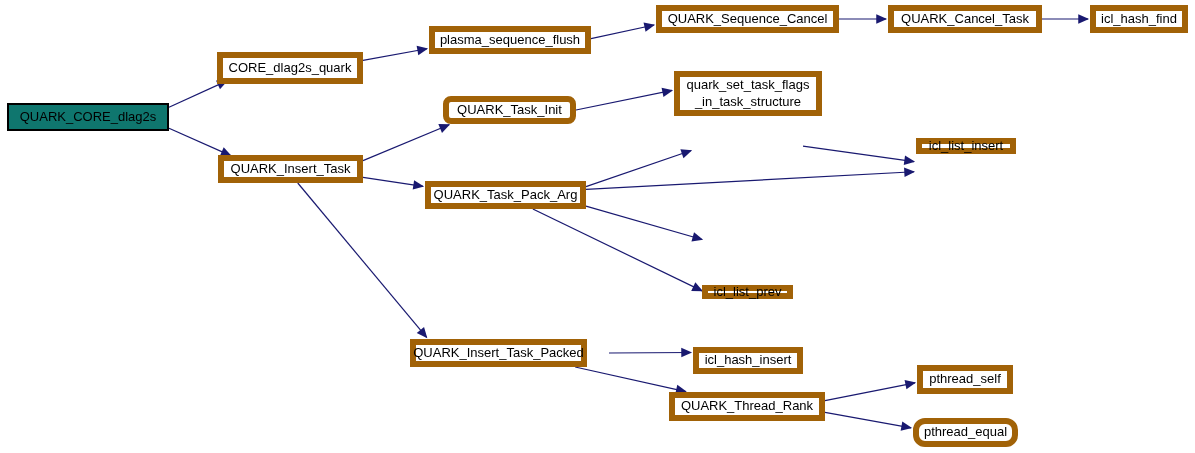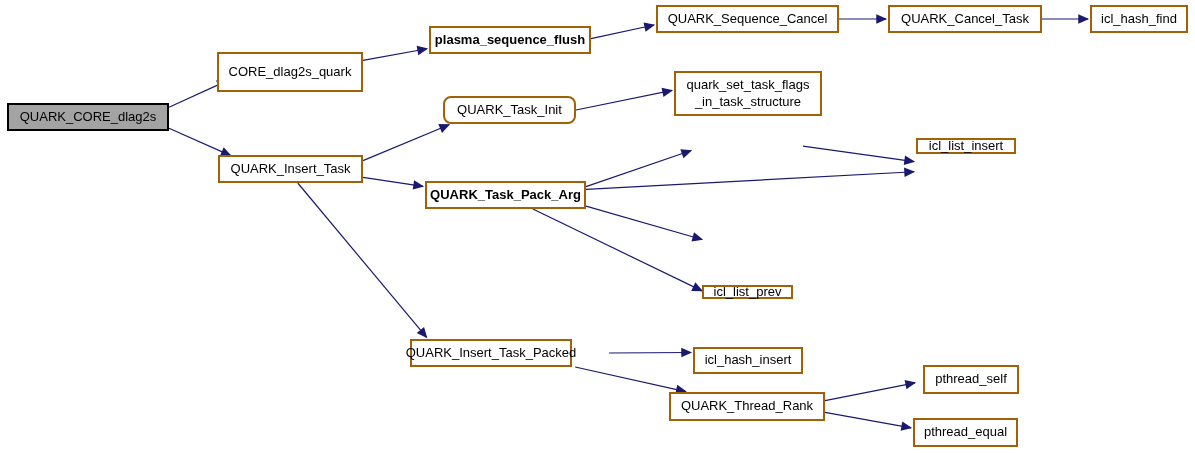--- a/index.html
+++ b/index.html
@@ -19,33 +19,33 @@
     position: absolute;
     left: 0;
     top: 0;
     width: 1195px;
     height: 453px;
   }
   .node {
     position: absolute;
     box-sizing: border-box;
     background: #ffffff;
-    border: 2px solid #a16207;
+    border: 6px solid #a16207;
     color: #000000;
     font-size: 13px;
     line-height: 1.25;
     display: flex;
     align-items: center;
     justify-content: center;
     text-align: center;
     white-space: pre-line;
     cursor: pointer;
   }
   .node.highlighted {
-    background: #a3a3a3;
+    background: #0f766e;
     border: 2px solid #000000;
   }
 </style>
 </head>
 <body>
 
 <div id="canvas">
   <svg id="edge-layer" xmlns="http://www.w3.org/2000/svg" viewBox="0 0 1195 453">
       <defs>
         <marker id="arrowhead" viewBox="0 0 10 10" refX="9" refY="5" markerWidth="11" markerHeight="9" orient="auto">
@@ -67,30 +67,30 @@
       <path d="M 586 206.2 L 702.0777532819692 239.54776132422674" stroke="#191970" stroke-width="1.2" fill="none" marker-end="url(#arrowhead)"></path>
       <path d="M 532.87 209 L 702.019814703014 290.8786029053782" stroke="#191970" stroke-width="1.2" fill="none" marker-end="url(#arrowhead)"></path>
       <path d="M 803 146.2 L 914.0188856118064 161.56579974308542" stroke="#191970" stroke-width="1.2" fill="none" marker-end="url(#arrowhead)"></path>
       <path d="M 609 353 L 691.0000354298975 352.5119045510125" stroke="#191970" stroke-width="1.2" fill="none" marker-end="url(#arrowhead)"></path>
       <path d="M 575.17 367 L 685.7675850715907 391.56632276134843" stroke="#191970" stroke-width="1.2" fill="none" marker-end="url(#arrowhead)"></path>
       <path d="M 825 400.7 L 915.0384296929542 382.79018191977104" stroke="#191970" stroke-width="1.2" fill="none" marker-end="url(#arrowhead)"></path>
       <path d="M 825 412.3 L 911.0316723616969 427.79547735151016" stroke="#191970" stroke-width="1.2" fill="none" marker-end="url(#arrowhead)"></path>
     </svg>
 
 <div class="node highlighted" style="left: 7px; top: 103px; width: 162px; height: 28px;">QUARK_CORE_dlag2s</div>
-    <div class="node" style="left: 217px; top: 52px; width: 146px; height: 40px;">CORE_dlag2s_quark</div>
-    <div class="node" style="left: 429px; top: 26px; width: 162px; height: 28px; font-weight: bold;">plasma_sequence_flush</div>
+    <div class="node" style="left: 217px; top: 52px; width: 146px; height: 32px;">CORE_dlag2s_quark</div>
+    <div class="node" style="left: 429px; top: 26px; width: 162px; height: 28px;">plasma_sequence_flush</div>
     <div class="node" style="left: 656px; top: 5px; width: 183px; height: 28px;">QUARK_Sequence_Cancel</div>
     <div class="node" style="left: 888px; top: 5px; width: 154px; height: 28px; text-align: center;">QUARK_Cancel_Task</div>
     <div class="node" style="left: 1090px; top: 5px; width: 98px; height: 28px;">icl_hash_find</div>
     <div class="node" style="left: 218px; top: 155px; width: 145px; height: 28px;">QUARK_Insert_Task</div>
     <div class="node" style="left: 443px; top: 96px; width: 133px; height: 28px; border-radius: 8px;">QUARK_Task_Init</div>
     <div class="node" style="left: 674px; top: 59px; width: 148px; height: 45px; margin-top: 12px;">quark_set_task_flags
 _in_task_structure</div>
-    <div class="node" style="left: 425px; top: 181px; width: 161px; height: 28px; font-weight: bold;">QUARK_Task_Pack_Arg</div>
+    <div class="node" style="left: 425px; top: 181px; width: 161px; height: 28px;">QUARK_Task_Pack_Arg</div>
     <div class="node" style="left: 916px; top: 138px; width: 100px; height: 16px;">icl_list_insert</div>
     <div class="node" style="left: 702px; top: 285px; width: 91px; height: 14px;">icl_list_prev</div>
-    <div class="node" style="left: 410px; top: 339px; width: 162px; height: 28px;">QUARK_Insert_Task_Packed</div>
+    <div class="node" style="left: 410px; top: 339px; width: 177px; height: 28px;">QUARK_Insert_Task_Packed</div>
     <div class="node" style="left: 693px; top: 339px; width: 110px; height: 27px; margin-top: 8px;">icl_hash_insert</div>
     <div class="node" style="left: 669px; top: 392px; width: 156px; height: 29px;">QUARK_Thread_Rank</div>
-    <div class="node" style="left: 917px; top: 365px; width: 96px; height: 29px; margin-left: 6px;">pthread_self</div>
-    <div class="node" style="left: 913px; top: 418px; width: 105px; height: 29px;">pthread_equal</div>
+    <div class="node" style="left: 917px; top: 365px; width: 96px; height: 29px;">pthread_self</div>
+    <div class="node" style="left: 913px; top: 418px; width: 105px; height: 29px; border-radius: 12px;">pthread_equal</div>
   </div>
 
 </body></html>

